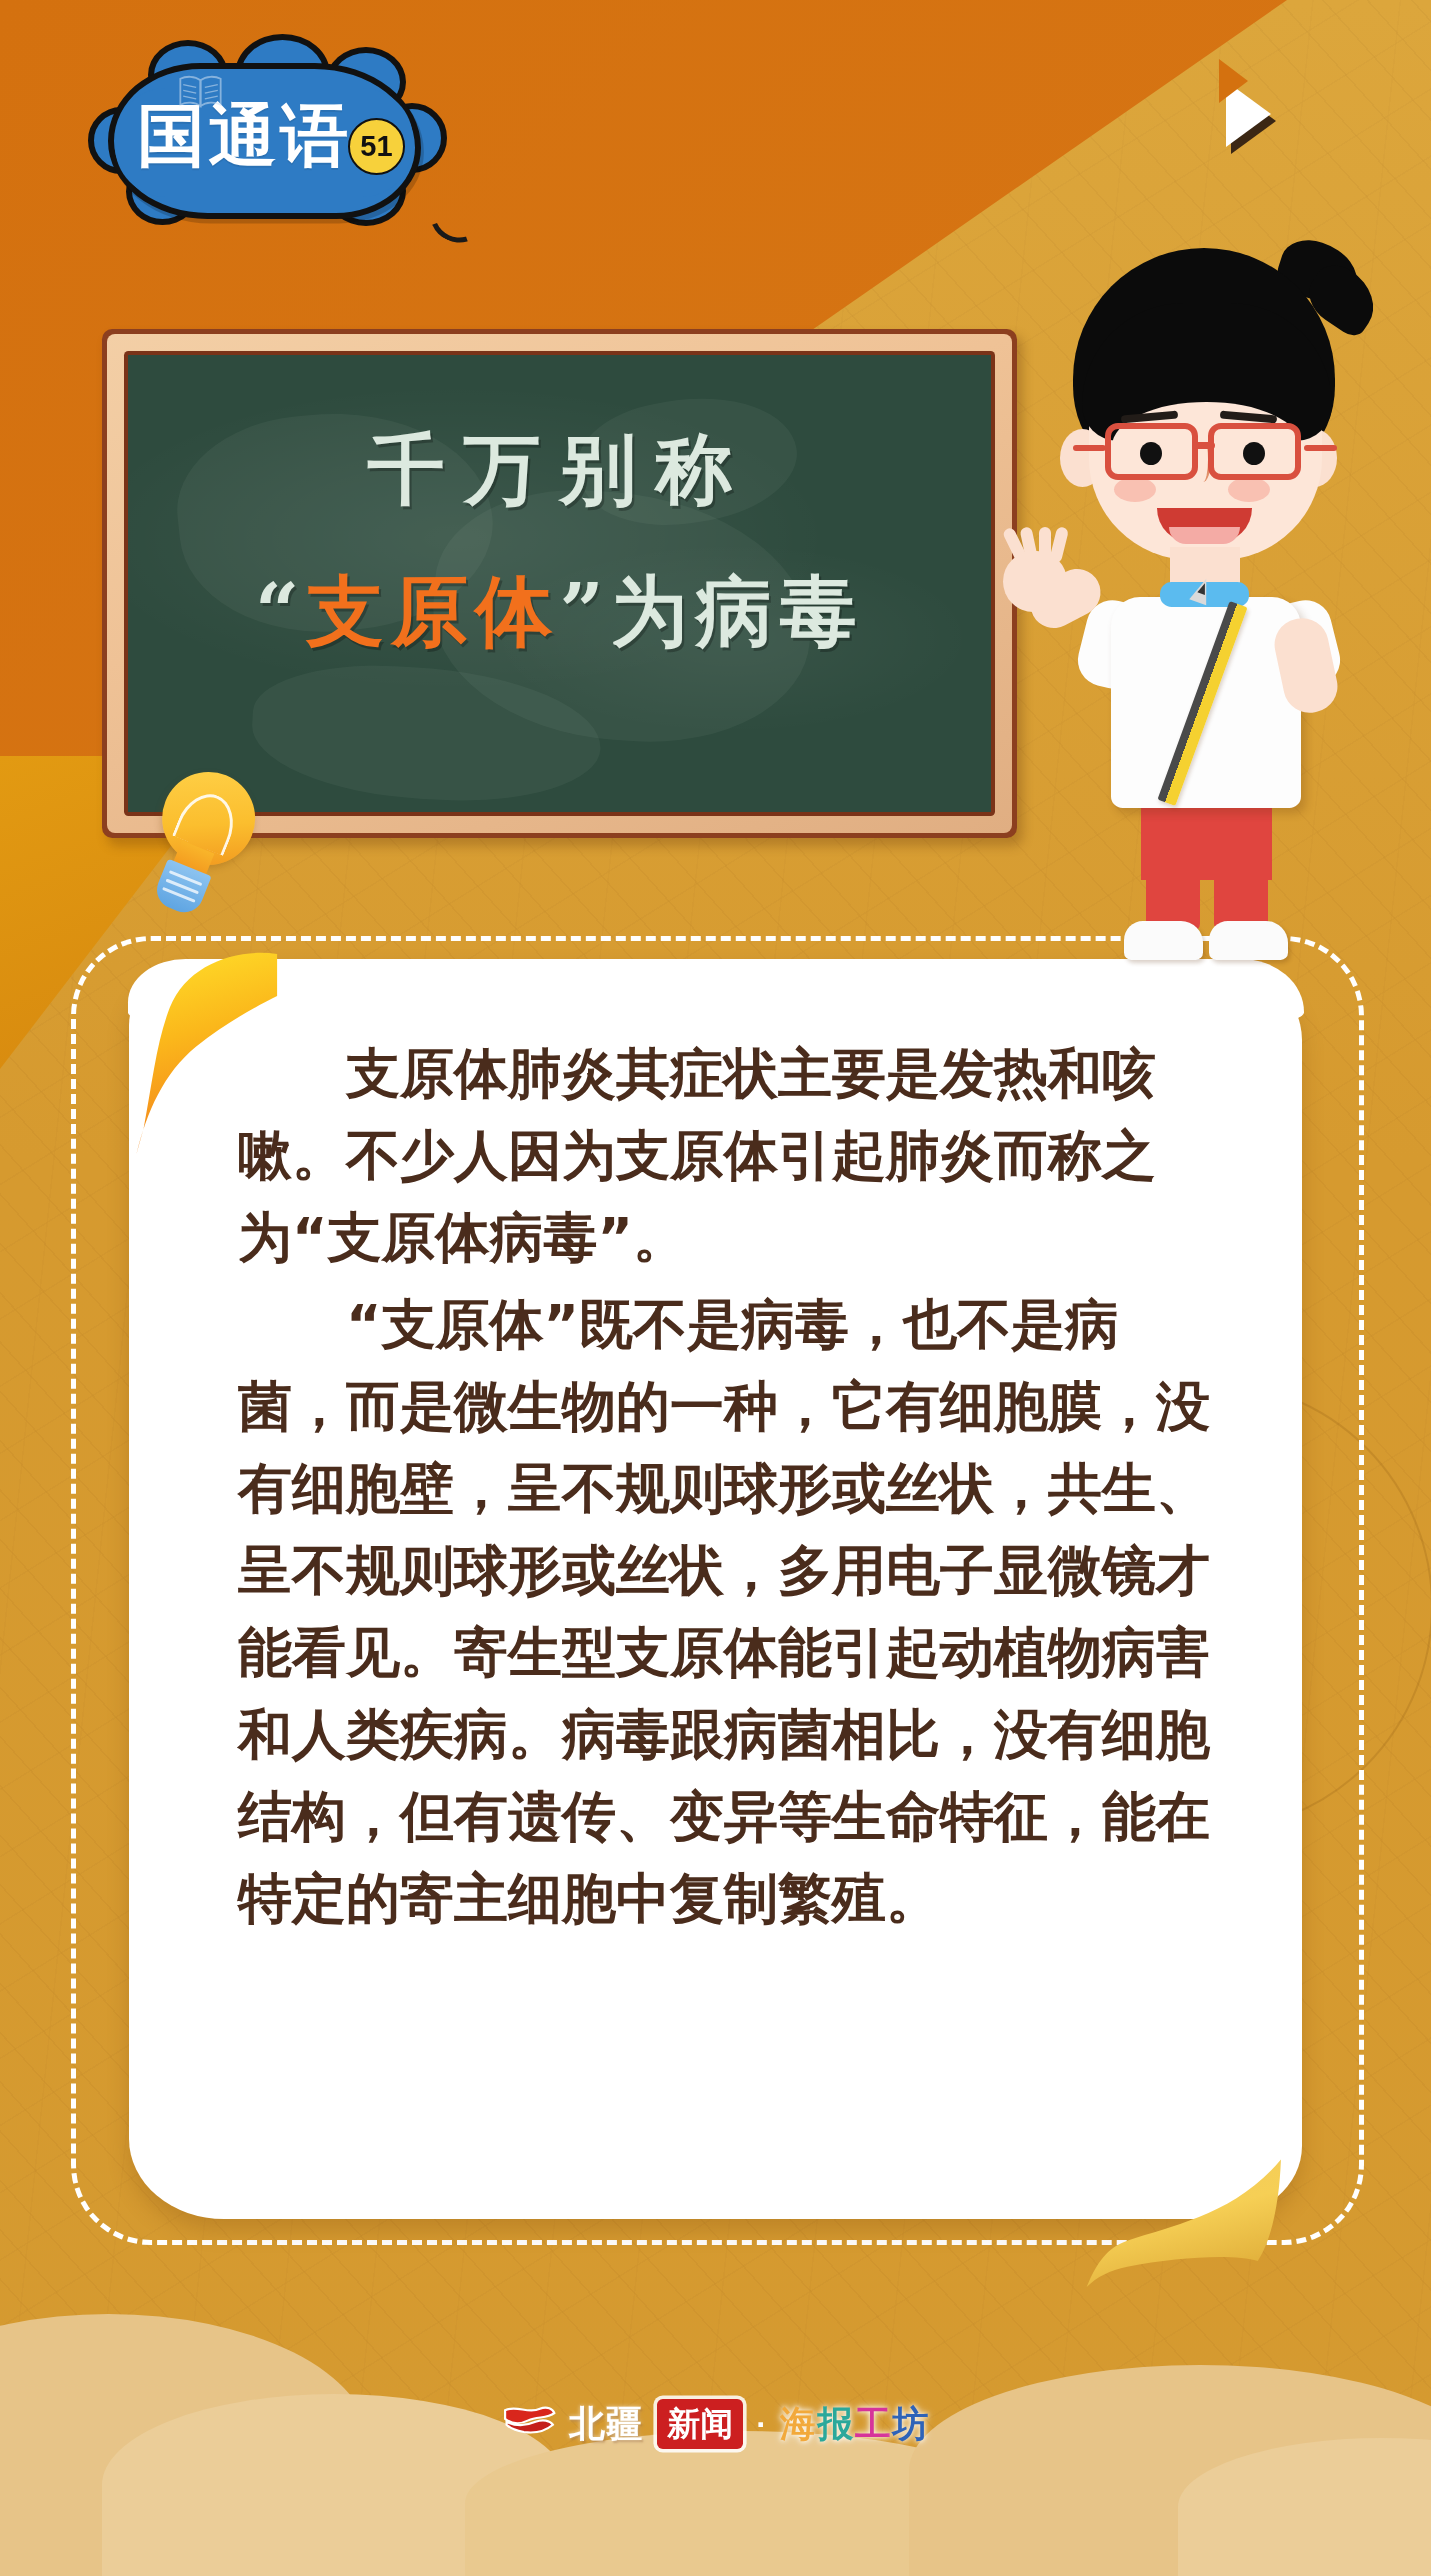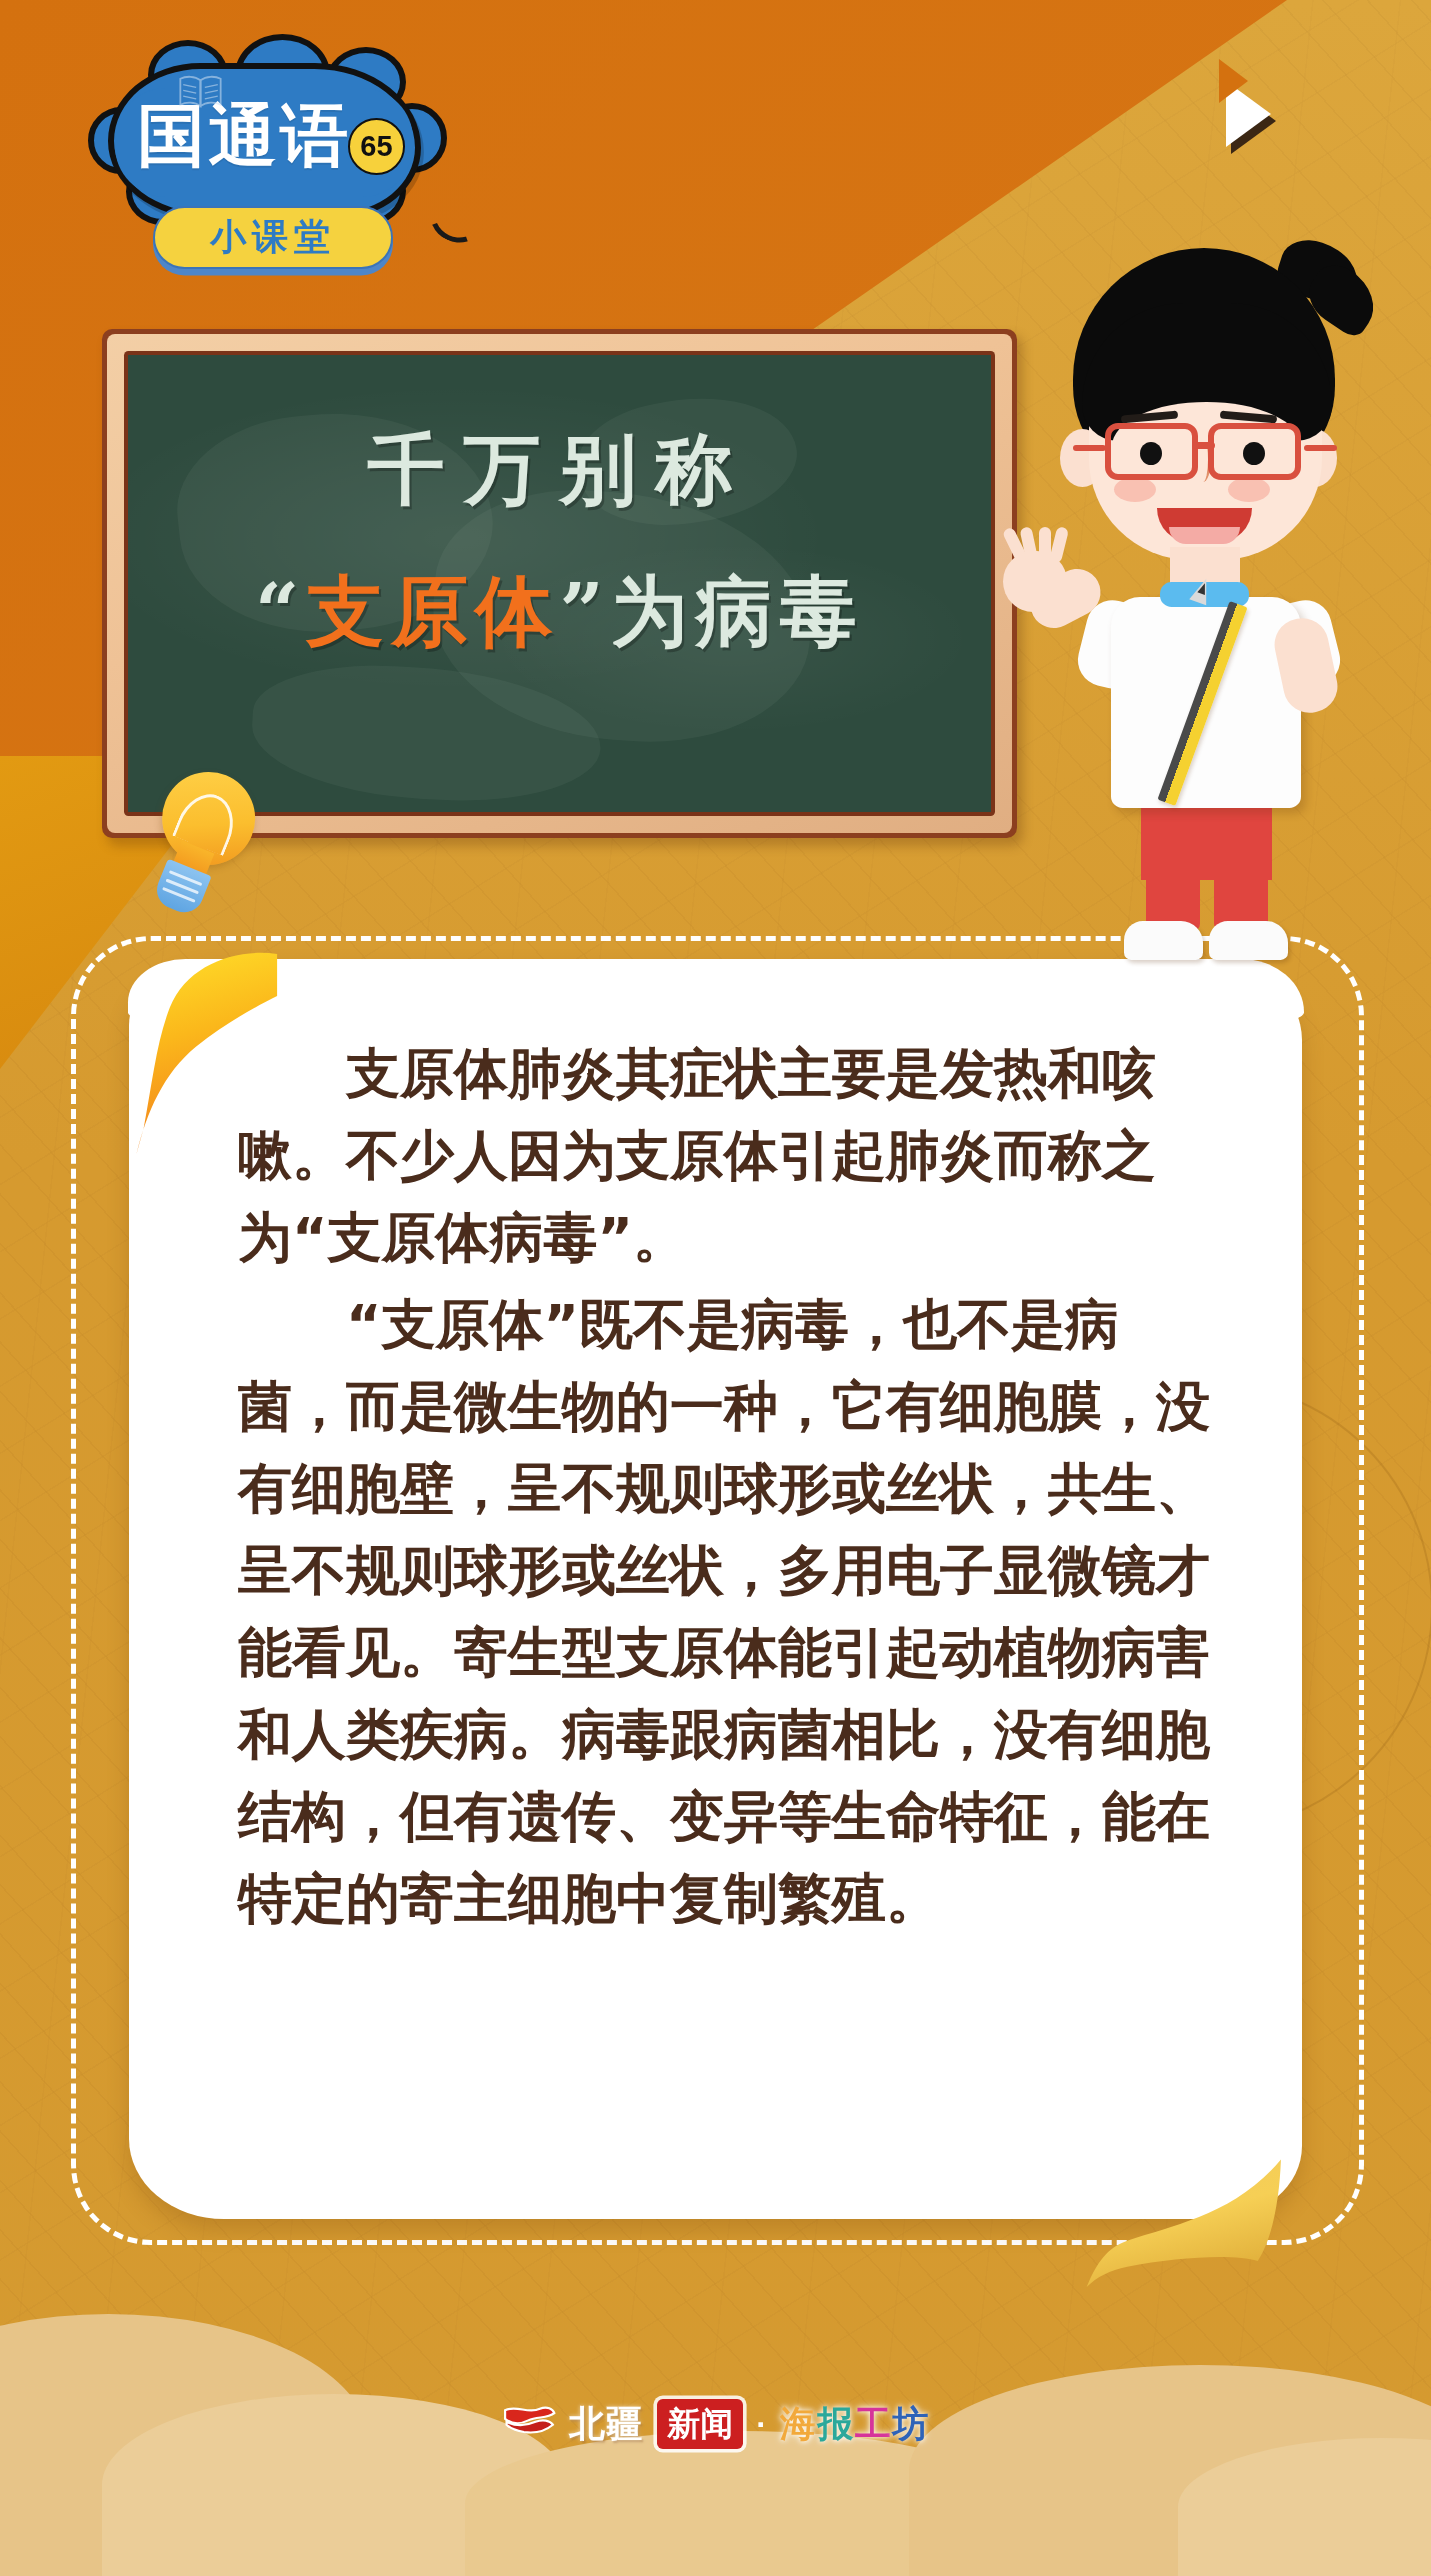--- a/index.html
+++ b/index.html
@@ -393,24 +393,21 @@
     <div class="logo-cloud"></div>
     <div class="logo-cloud-inner"></div>
 
     <svg class="logo-book-icon" viewBox="0 0 64 50">
       <path d="M32 10 C24 4 12 4 4 8 L4 44 C12 40 24 40 32 46 Z" fill="none" stroke="#cfe0f2" stroke-width="2.5"></path>
       <path d="M32 10 C40 4 52 4 60 8 L60 44 C52 40 40 40 32 46 Z" fill="none" stroke="#cfe0f2" stroke-width="2.5"></path>
       <path d="M8 16 L26 20 M8 24 L26 28 M8 32 L26 36 M38 20 L56 16 M38 28 L56 24 M38 36 L56 32" stroke="#cfe0f2" stroke-width="1.8"></path>
     </svg>
 
     <div class="logo-title">国通语</div>
-    <div class="logo-badge-num">65</div>
-    <div class="logo-pill">
-      <span class="logo-pill-text">小课堂</span>
-    </div>
+    <div class="logo-badge-num">51</div>
   </div>
 
   <div class="play-tri">
     <div class="shadow"></div>
     <div class="outer"></div>
     <div class="inner"></div>
   </div>
 
   <div class="board-wrap">
     <div class="board-frame-out"></div>

